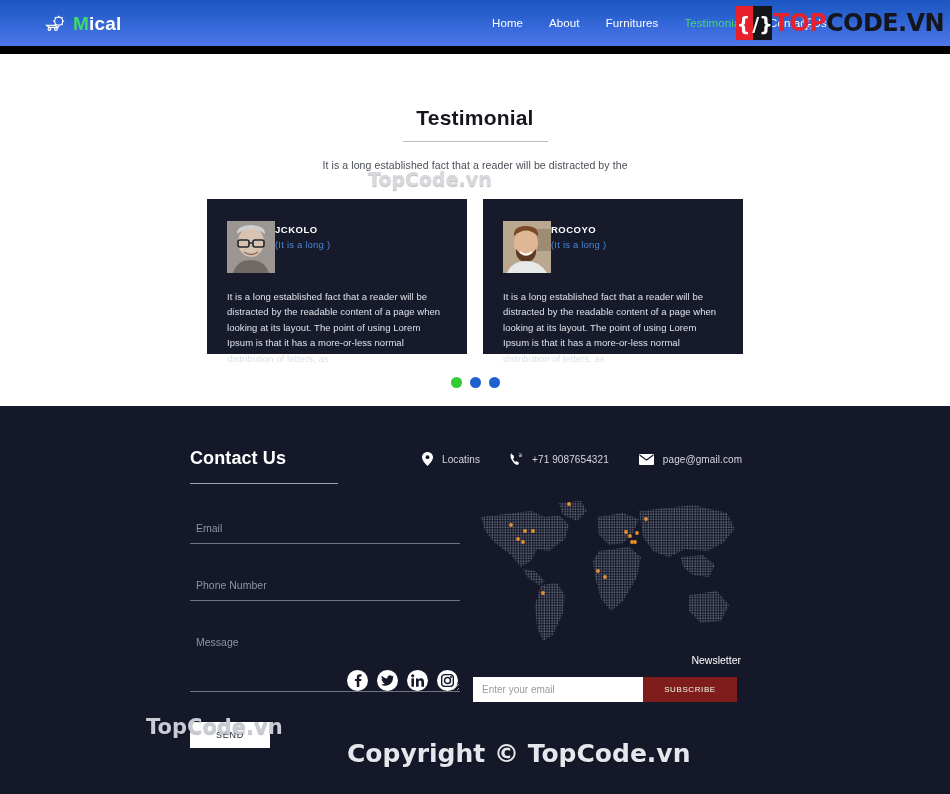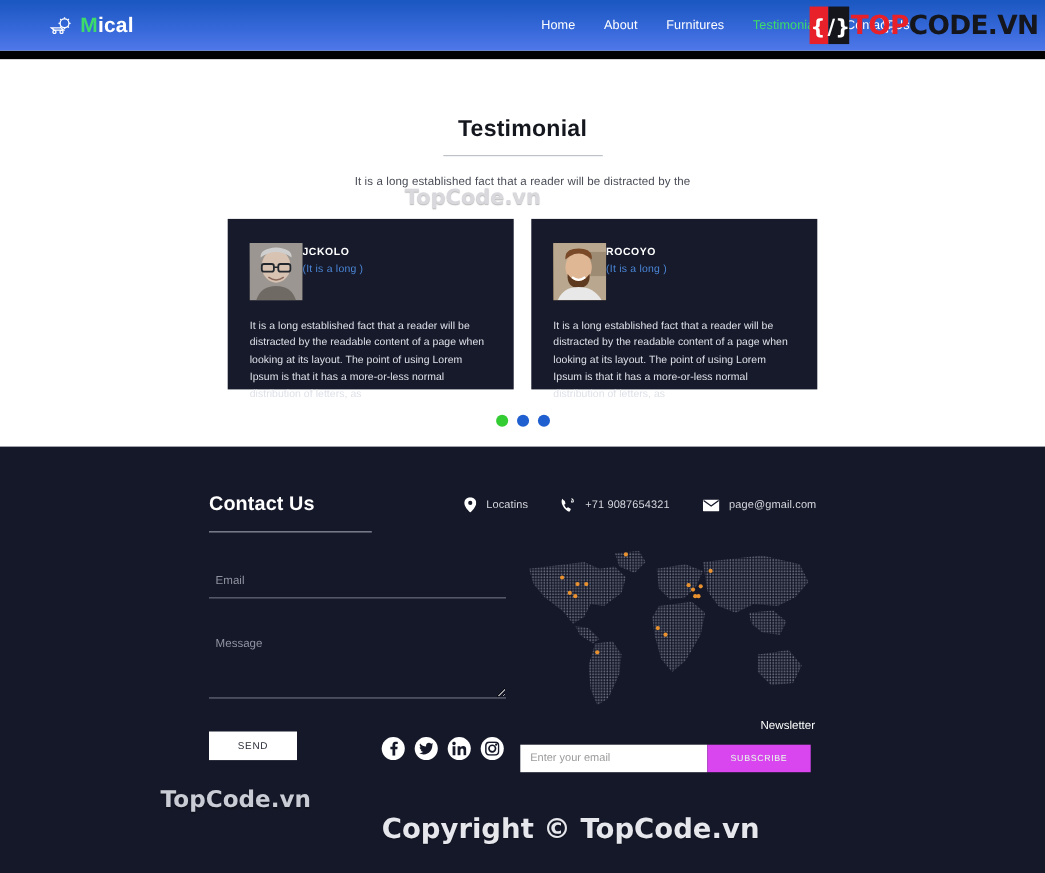--- a/index.html
+++ b/index.html
@@ -206,21 +206,21 @@
   .nl-row { display: flex; margin-top: 11px; }
   .nl-input {
     width: 170px; height: 25px; border: none; outline: none;
     background: #ffffff; color: #333;
     font-size: 10px; padding-left: 9px;
     font-family: "Liberation Sans", sans-serif;
   }
   .nl-input::placeholder { color: #9a9a9a; }
   .nl-btn {
     width: 94px; height: 25px; border: none; cursor: pointer;
-    background: #d946ef; color: #e8ffe8;
+    background: #7f1d1d; color: #e8ffe8;
     font-size: 8px; letter-spacing: .6px;
     font-family: "Liberation Sans", sans-serif;
     text-align: center;
   }
 </style>
 </head>
 <body>
 
 <div class="page">
 
@@ -347,20 +347,21 @@
           <svg width="15" height="11" viewBox="0 0 15 11">
             <rect width="15" height="11" rx="1" fill="#ffffff"></rect>
             <path d="M0.6 1l6.9 5 6.9-5" stroke="#151828" stroke-width="1.2" fill="none"></path>
           </svg>
           <span>page@gmail.com</span>
         </div>
       </div>
 
       <form class="form">
         <input class="fld" type="text" placeholder="Email" style="">
+        <input class="fld" type="text" placeholder="Phone Number" style="">
         <textarea class="fld" placeholder="Message" style=""></textarea>
         <button type="button" class="send-btn">SEND</button>
       </form>
 
       <div class="socials">
         <span class="soc">
           <svg width="13" height="13" viewBox="0 0 13 13">
             <path d="M8.3 13V7.1h1.9l.3-2.2H8.3V3.5c0-.6.2-1.1 1.1-1.1h1.2V.4C10.3.3 9.6.2 8.8.2 7 .2 5.8 1.3 5.8 3.3v1.6H3.9v2.2h1.9V13h2.5z" fill="#151828"></path>
           </svg>
         </span>

